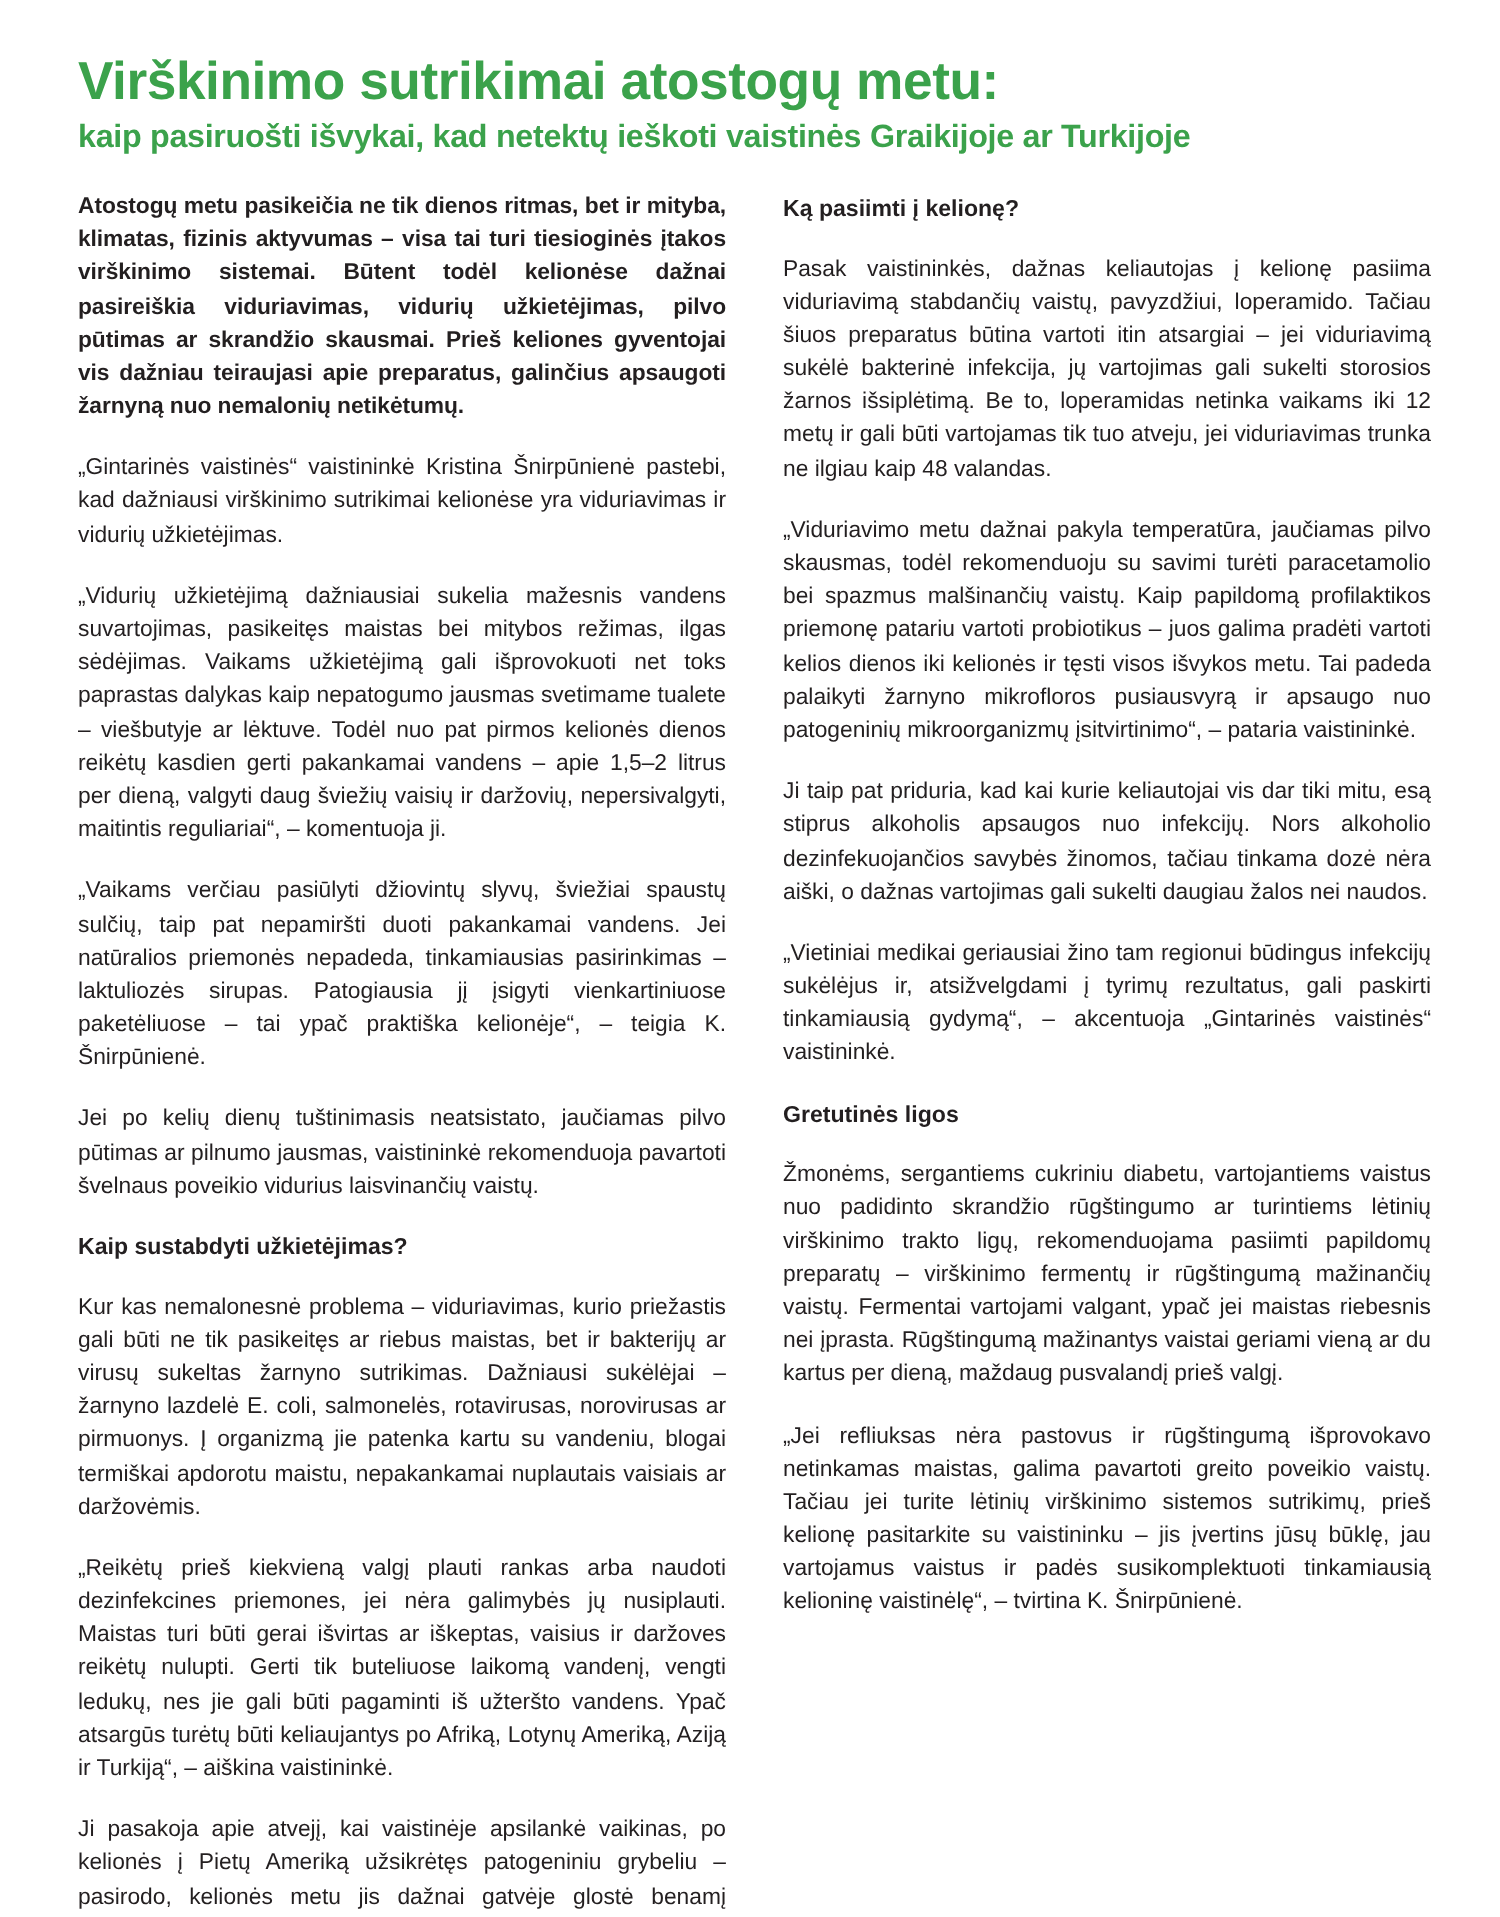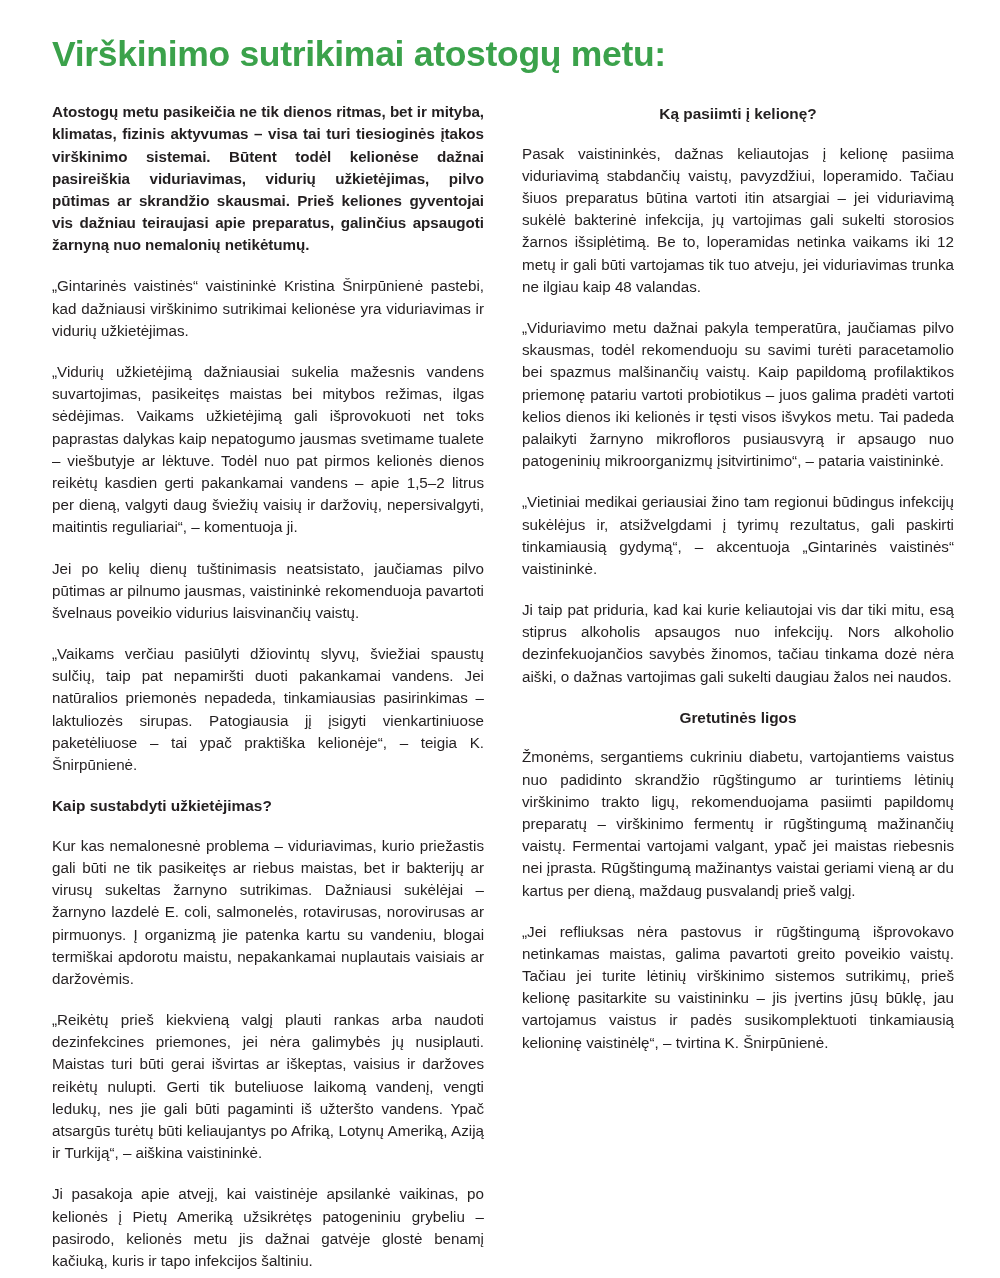--- a/index.html
+++ b/index.html
@@ -71,55 +71,55 @@
   h2.subhead {
     margin: 4px 0 18px 0;
     font-size: 15.4px;
     line-height: 1.4;
     font-weight: bold;
     color: #231f20;
     text-align: left;
   }
   .col-right h2.subhead {
     margin-top: 2px;
-    text-align: center;
   }
   .col-right p.para:first-child {
     margin-top: 0;
   }
 </style>
 </head>
 <body>
 
 <div class="page" style="background: rgb(255, 255, 255);">
 
   <div class="header">
     <h1 class="title-main" style="color: rgb(59, 162, 75);">Virškinimo sutrikimai atostogų metu:</h1>
+    <h2 class="title-sub" style="color: rgb(59, 162, 75);">kaip pasiruošti išvykai, kad netektų ieškoti vaistinės Graikijoje ar Turkijoje</h2>
   </div>
 
   <div class="columns">
 
     <div class="col col-left">
       <p class="para lead" style="color: rgb(35, 31, 32);">Atostogų metu pasikeičia ne tik dienos ritmas, bet ir mityba, klimatas, fizinis aktyvumas – visa tai turi tiesioginės įtakos virškinimo sistemai. Būtent todėl kelionėse dažnai pasireiškia viduriavimas, vidurių užkietėjimas, pilvo pūtimas ar skrandžio skausmai. Prieš keliones gyventojai vis dažniau teiraujasi apie preparatus, galinčius apsaugoti žarnyną nuo nemalonių netikėtumų.</p>
       <p class="para" style="color: rgb(35, 31, 32);">„Gintarinės vaistinės“ vaistininkė Kristina Šnirpūnienė pastebi, kad dažniausi virškinimo sutrikimai kelionėse yra viduriavimas ir vidurių užkietėjimas.</p>
       <p class="para" style="color: rgb(35, 31, 32);">„Vidurių užkietėjimą dažniausiai sukelia mažesnis vandens suvartojimas, pasikeitęs maistas bei mitybos režimas, ilgas sėdėjimas. Vaikams užkietėjimą gali išprovokuoti net toks paprastas dalykas kaip nepatogumo jausmas svetimame tualete – viešbutyje ar lėktuve. Todėl nuo pat pirmos kelionės dienos reikėtų kasdien gerti pakankamai vandens – apie 1,5–2 litrus per dieną, valgyti daug šviežių vaisių ir daržovių, nepersivalgyti, maitintis reguliariai“, – komentuoja ji.</p>
+      <p class="para" style="color: rgb(35, 31, 32);">„Vaikams verčiau pasiūlyti džiovintų slyvų, šviežiai spaustų sulčių, taip pat nepamiršti duoti pakankamai vandens. Jei natūralios priemonės nepadeda, tinkamiausias pasirinkimas – laktuliozės sirupas. Patogiausia jį įsigyti vienkartiniuose paketėliuose – tai ypač praktiška kelionėje“, – teigia K. Šnirpūnienė.</p>
       <p class="para" style="color: rgb(35, 31, 32);">Jei po kelių dienų tuštinimasis neatsistato, jaučiamas pilvo pūtimas ar pilnumo jausmas, vaistininkė rekomenduoja pavartoti švelnaus poveikio vidurius laisvinančių vaistų.</p>
-      <p class="para" style="color: rgb(35, 31, 32);">„Vaikams verčiau pasiūlyti džiovintų slyvų, šviežiai spaustų sulčių, taip pat nepamiršti duoti pakankamai vandens. Jei natūralios priemonės nepadeda, tinkamiausias pasirinkimas – laktuliozės sirupas. Patogiausia jį įsigyti vienkartiniuose paketėliuose – tai ypač praktiška kelionėje“, – teigia K. Šnirpūnienė.</p>
       <h2 class="subhead" style="color: rgb(35, 31, 32);">Kaip sustabdyti užkietėjimas?</h2>
       <p class="para" style="color: rgb(35, 31, 32);">Kur kas nemalonesnė problema – viduriavimas, kurio priežastis gali būti ne tik pasikeitęs ar riebus maistas, bet ir bakterijų ar virusų sukeltas žarnyno sutrikimas. Dažniausi sukėlėjai – žarnyno lazdelė E. coli, salmonelės, rotavirusas, norovirusas ar pirmuonys. Į organizmą jie patenka kartu su vandeniu, blogai termiškai apdorotu maistu, nepakankamai nuplautais vaisiais ar daržovėmis.</p>
       <p class="para" style="color: rgb(35, 31, 32);">„Reikėtų prieš kiekvieną valgį plauti rankas arba naudoti dezinfekcines priemones, jei nėra galimybės jų nusiplauti. Maistas turi būti gerai išvirtas ar iškeptas, vaisius ir daržoves reikėtų nulupti. Gerti tik buteliuose laikomą vandenį, vengti ledukų, nes jie gali būti pagaminti iš užteršto vandens. Ypač atsargūs turėtų būti keliaujantys po Afriką, Lotynų Ameriką, Aziją ir Turkiją“, – aiškina vaistininkė.</p>
       <p class="para" style="color: rgb(35, 31, 32);">Ji pasakoja apie atvejį, kai vaistinėje apsilankė vaikinas, po kelionės į Pietų Ameriką užsikrėtęs patogeniniu grybeliu – pasirodo, kelionės metu jis dažnai gatvėje glostė benamį kačiuką, kuris ir tapo infekcijos šaltiniu.</p>
 
     </div>
 
     <div class="col col-right">
       <h2 class="subhead" style="color: rgb(35, 31, 32);">Ką pasiimti į kelionę?</h2>
       <p class="para" style="color: rgb(35, 31, 32);">Pasak vaistininkės, dažnas keliautojas į kelionę pasiima viduriavimą stabdančių vaistų, pavyzdžiui, loperamido. Tačiau šiuos preparatus būtina vartoti itin atsargiai – jei viduriavimą sukėlė bakterinė infekcija, jų vartojimas gali sukelti storosios žarnos išsiplėtimą. Be to, loperamidas netinka vaikams iki 12 metų ir gali būti vartojamas tik tuo atveju, jei viduriavimas trunka ne ilgiau kaip 48 valandas.</p>
       <p class="para" style="color: rgb(35, 31, 32);">„Viduriavimo metu dažnai pakyla temperatūra, jaučiamas pilvo skausmas, todėl rekomenduoju su savimi turėti paracetamolio bei spazmus malšinančių vaistų. Kaip papildomą profilaktikos priemonę patariu vartoti probiotikus – juos galima pradėti vartoti kelios dienos iki kelionės ir tęsti visos išvykos metu. Tai padeda palaikyti žarnyno mikrofloros pusiausvyrą ir apsaugo nuo patogeninių mikroorganizmų įsitvirtinimo“, – pataria vaistininkė.</p>
+      <p class="para" style="color: rgb(35, 31, 32);">Ji taip pat priduria, kad kai kurie keliautojai vis dar tiki mitu, esą stiprus alkoholis apsaugos nuo infekcijų. Nors alkoholio dezinfekuojančios savybės žinomos, tačiau tinkama dozė nėra aiški, o dažnas vartojimas gali sukelti daugiau žalos nei naudos.</p>
       <p class="para" style="color: rgb(35, 31, 32);">„Vietiniai medikai geriausiai žino tam regionui būdingus infekcijų sukėlėjus ir, atsižvelgdami į tyrimų rezultatus, gali paskirti tinkamiausią gydymą“, – akcentuoja „Gintarinės vaistinės“ vaistininkė.</p>
-      <p class="para" style="color: rgb(35, 31, 32);">Ji taip pat priduria, kad kai kurie keliautojai vis dar tiki mitu, esą stiprus alkoholis apsaugos nuo infekcijų. Nors alkoholio dezinfekuojančios savybės žinomos, tačiau tinkama dozė nėra aiški, o dažnas vartojimas gali sukelti daugiau žalos nei naudos.</p>
       <h2 class="subhead" style="color: rgb(35, 31, 32);">Gretutinės ligos</h2>
       <p class="para" style="color: rgb(35, 31, 32);">Žmonėms, sergantiems cukriniu diabetu, vartojantiems vaistus nuo padidinto skrandžio rūgštingumo ar turintiems lėtinių virškinimo trakto ligų, rekomenduojama pasiimti papildomų preparatų – virškinimo fermentų ir rūgštingumą mažinančių vaistų. Fermentai vartojami valgant, ypač jei maistas riebesnis nei įprasta. Rūgštingumą mažinantys vaistai geriami vieną ar du kartus per dieną, maždaug pusvalandį prieš valgį.</p>
       <p class="para" style="color: rgb(35, 31, 32);">„Jei refliuksas nėra pastovus ir rūgštingumą išprovokavo netinkamas maistas, galima pavartoti greito poveikio vaistų. Tačiau jei turite lėtinių virškinimo sistemos sutrikimų, prieš kelionę pasitarkite su vaistininku – jis įvertins jūsų būklę, jau vartojamus vaistus ir padės susikomplektuoti tinkamiausią kelioninę vaistinėlę“, – tvirtina K. Šnirpūnienė.</p>
     </div>
 
   </div>
 </div>
 
 </body></html>

